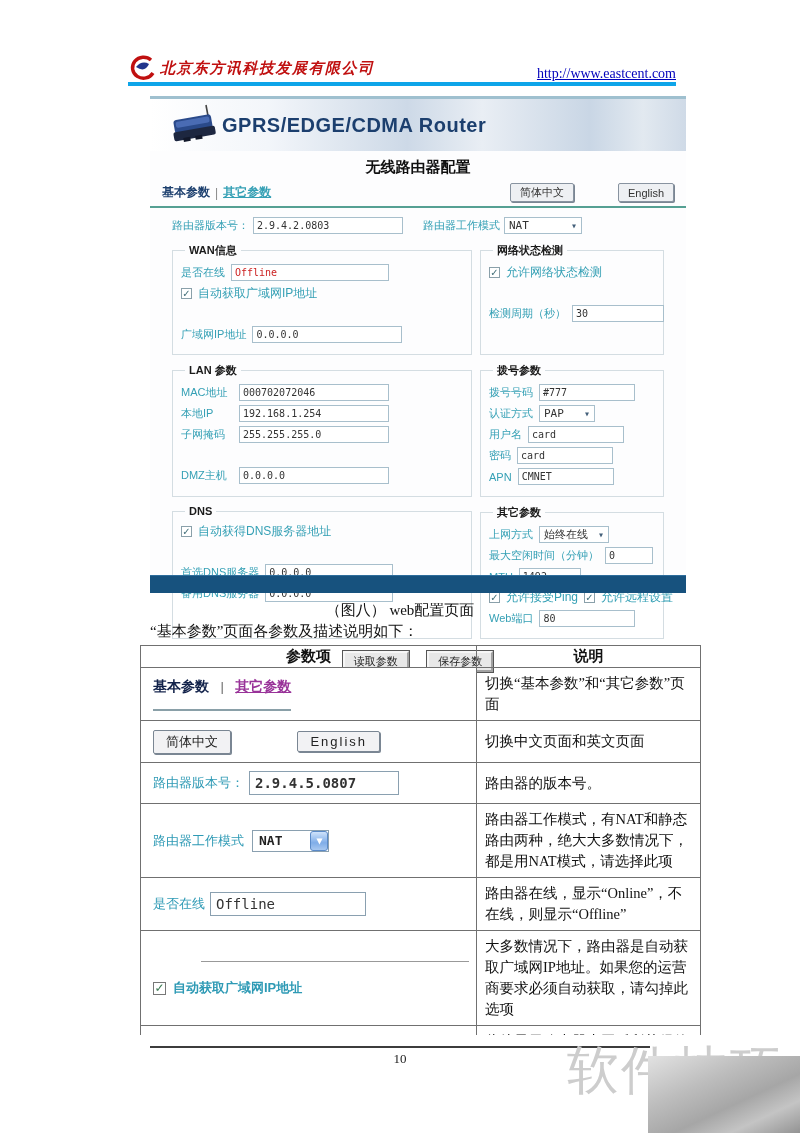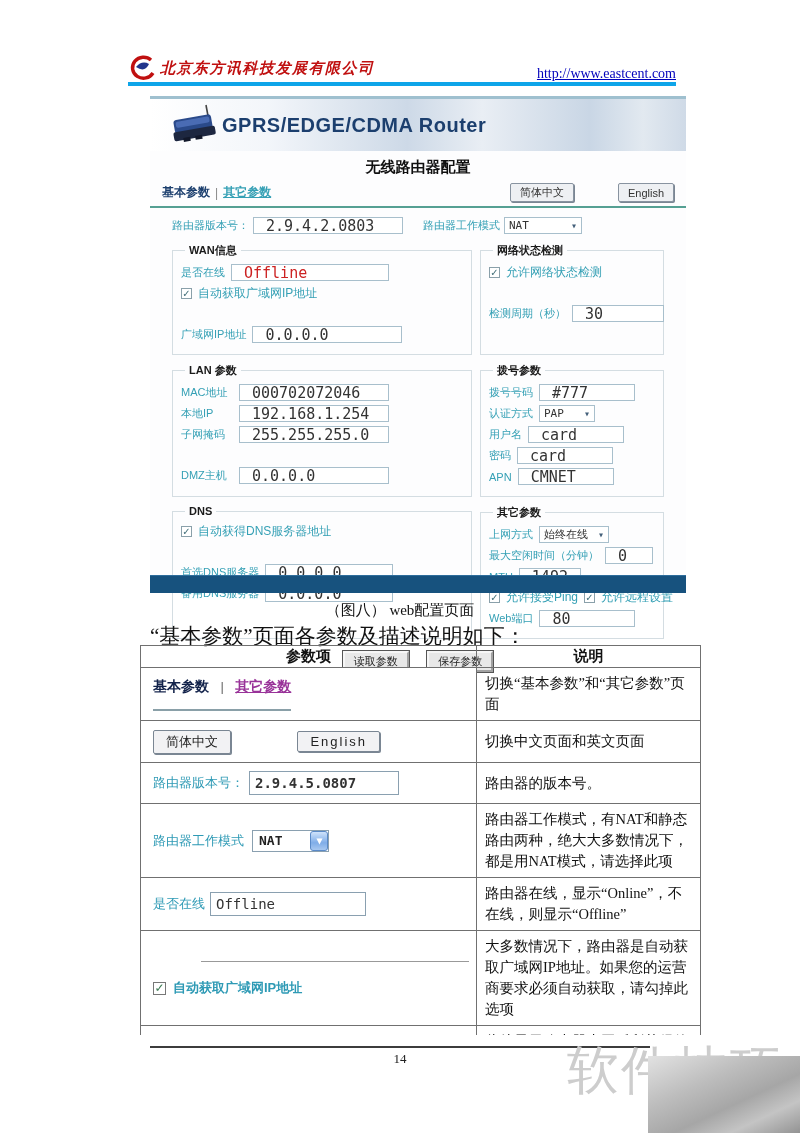--- a/index.html
+++ b/index.html
@@ -31,21 +31,21 @@
   .tab-sep{color:#888;font-size:12px;margin:0 5px}
   .tab-other{font-size:12px;font-weight:bold;color:#35a0b5;text-decoration:underline;cursor:pointer}
   .lang-btns{display:flex;gap:44px}
   .lang-btn{font-size:11px;color:#333;background:#eef0f3;border:1px solid #8893a0;
     border-radius:2px;padding:1px 9px;box-shadow:1px 1px 0 #7a8693;cursor:pointer;white-space:nowrap}
 
   .form{padding:9px 22px 0}
   .toprow{display:flex;align-items:center;gap:20px;margin-bottom:9px}
   .flabel{color:#35a0b5;font-size:11px;white-space:nowrap}
   .tinput{border:1px solid #a8bfcc;background:#fff;font-family:"DejaVu Sans Mono",monospace;
-    font-size:15px;color:#333;height:17px;padding:0 12px}
+    font-size:10px;color:#333;height:17px;padding:0 3px}
   .red{color:#cc2222}
   .sel{border:1px solid #a8bfcc;background:#fff;font-family:"DejaVu Sans Mono",monospace;
     font-size:11px;color:#333;height:17px;display:inline-flex;align-items:center;
     justify-content:space-between;padding:0 4px;cursor:pointer}
   .sel::after{content:"▾";color:#44607a;font-size:10px;margin-left:8px}
   .fgrid{display:grid;grid-template-columns:300px 1fr;gap:8px 8px}
   fieldset{border:1px solid #d4dde2;padding:2px 8px 7px;min-width:0}
   legend{font-size:11px;font-weight:bold;color:#1a1a1a;padding:0 4px;margin-left:4px}
   .frow{display:flex;align-items:center;gap:6px;margin:4px 0;min-width:0}
   .gap-top{margin-top:24px}
@@ -56,21 +56,21 @@
   .btnrow{text-align:center;margin:12px 0 0}
   .gbtn{font-size:11px;background:#e8e8e8;border:2px outset #f6f6f6;outline:1px solid #555;
     padding:1px 9px;color:#222;cursor:pointer;margin:0 7px}
   .bluebar{position:absolute;left:150px;top:575px;width:536px;height:18px;background:#17527e;
     border-top:1px solid #2f6e9c}
 
   
   .caption{position:absolute;left:0;top:601px;width:800px;text-align:center;
     font-family:"Liberation Serif",serif;font-size:15px;color:#111}
   .intro{position:absolute;left:150px;top:622px;font-family:"Liberation Serif",serif;
-    font-size:21px;color:#111}
+    font-size:15px;color:#111}
 
   
   .tablewrap{position:absolute;left:140px;top:645px;width:561px;height:390px;overflow:hidden}
   table{border-collapse:collapse;width:100%;table-layout:fixed}
   th,td{border:1px solid #707070}
   th{font-family:"Liberation Serif",serif;font-size:15px;font-weight:bold;height:22px;color:#111}
   col.c1{width:336px}
   td.param{padding:8px 12px;vertical-align:middle;background:#fff}
   td.desc{font-family:"Liberation Serif",serif;font-size:14.5px;color:#111;
     padding:5px 8px;line-height:1.45;vertical-align:middle}
@@ -359,15 +359,15 @@
       <td class="param" style="height:70px;vertical-align:top;padding-top:14px">
         
       </td>
       <td class="desc" style="vertical-align:top">此处显示路由器上网后所获得的广域网IP地址，如果要手动设</td>
     </tr>
   </tbody>
     </table>
 </div>
 
 <div class="footer-line"></div>
-<div class="pageno">14</div>
+<div class="pageno">10</div>
 <div class="watermark">软件技巧</div>
 <div class="blob"></div>
 
 </body></html>

